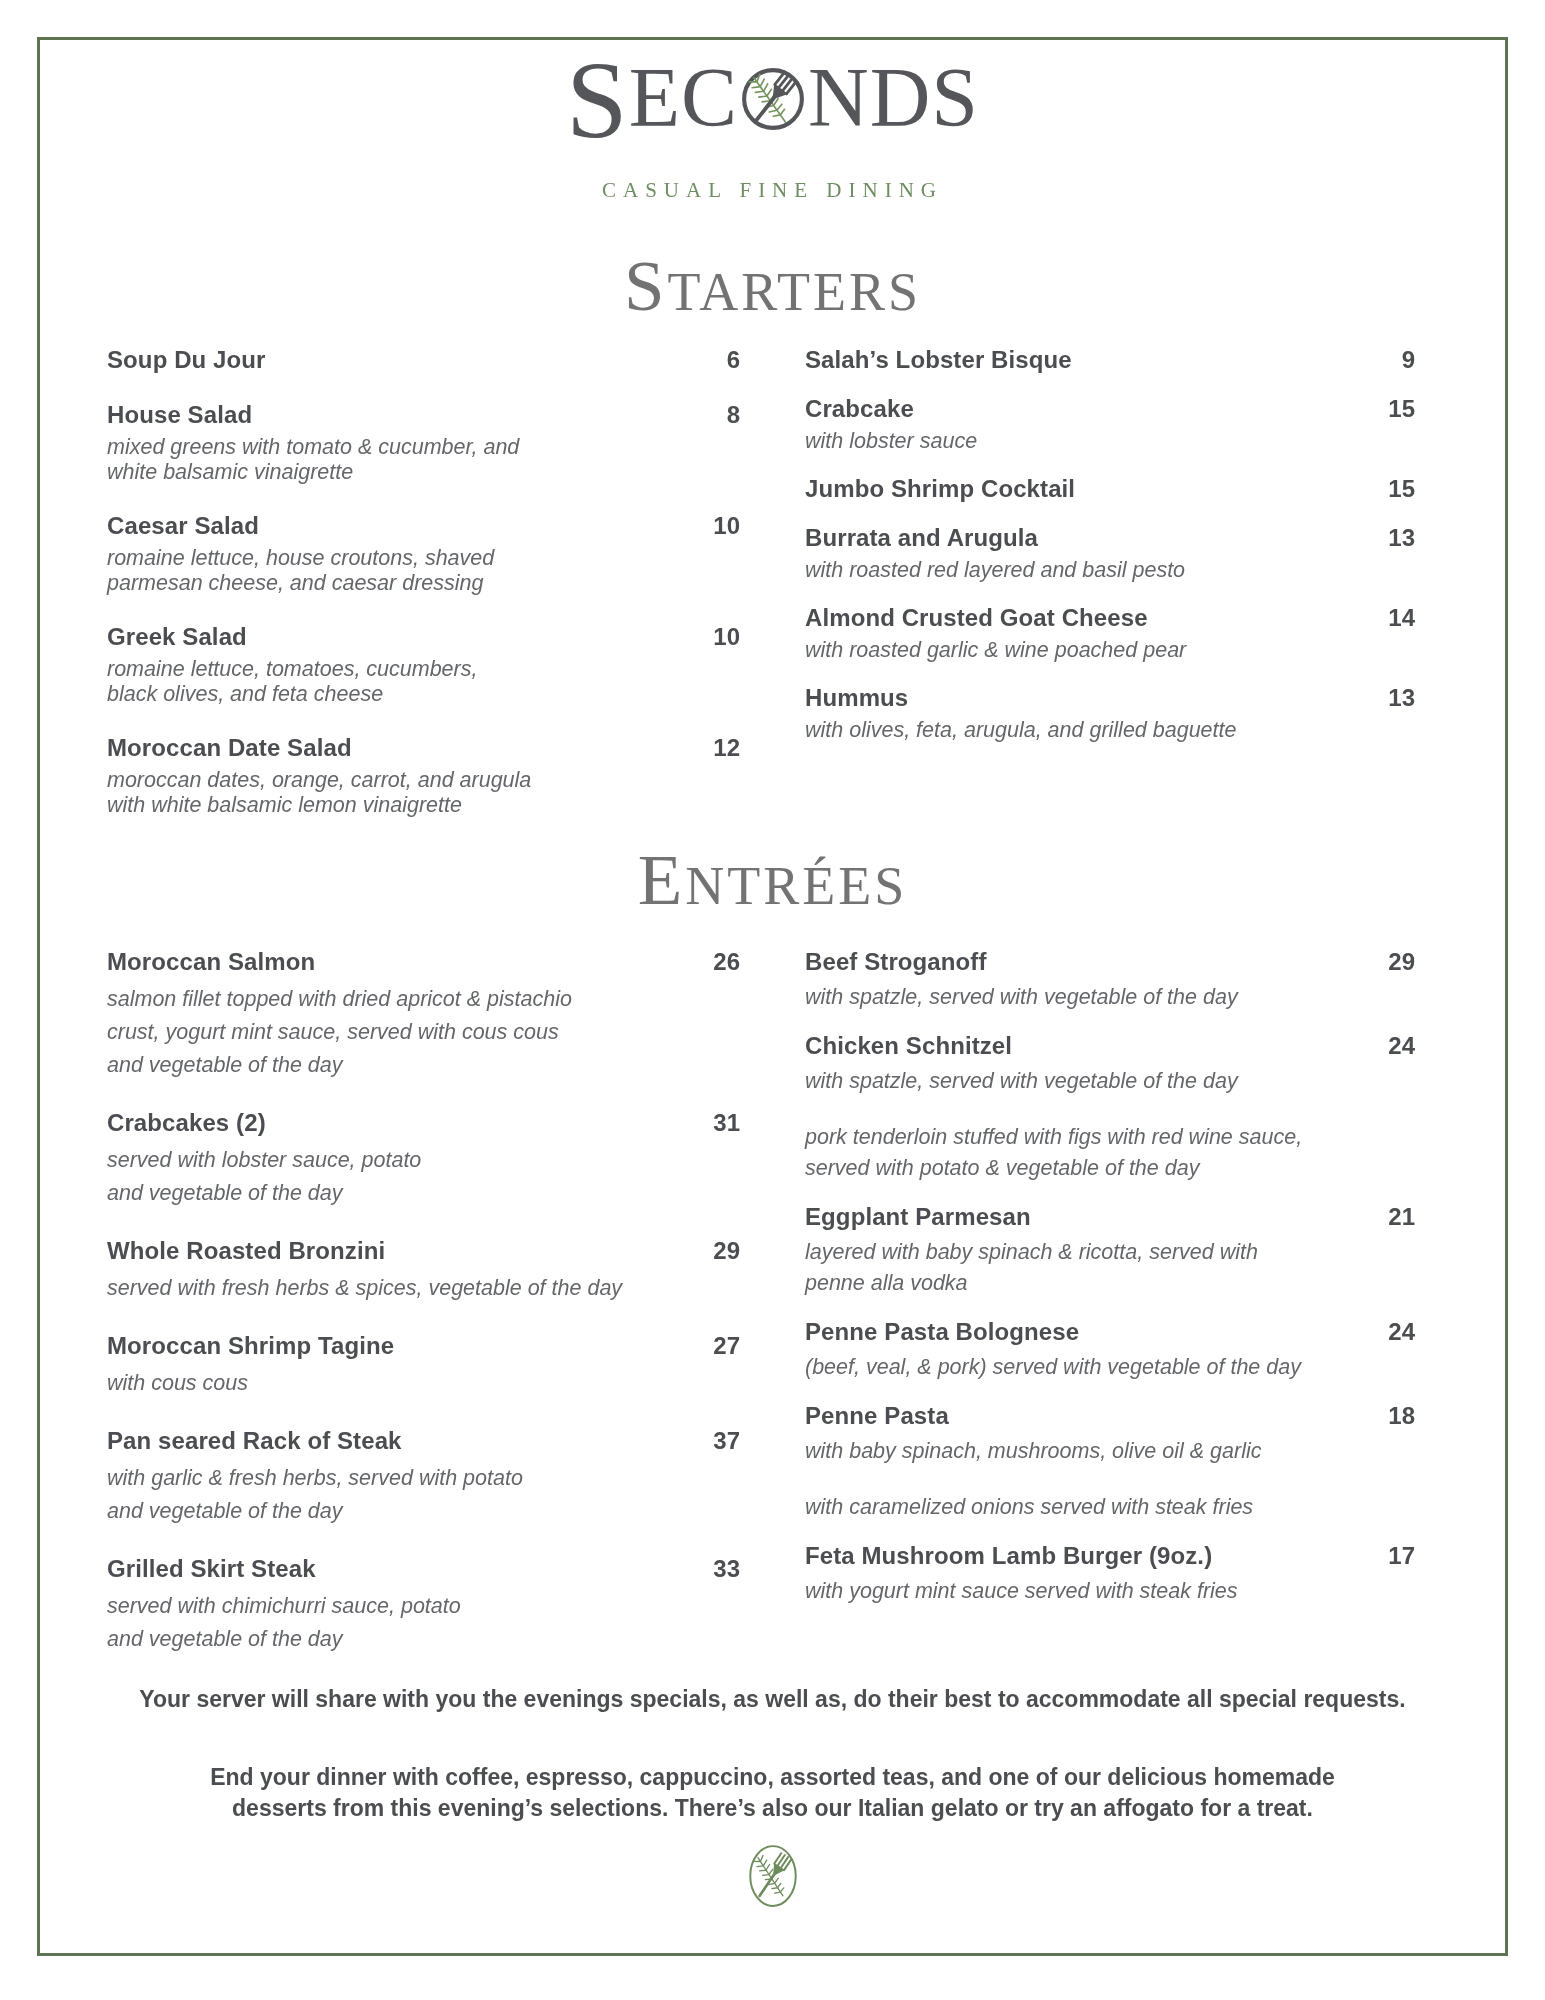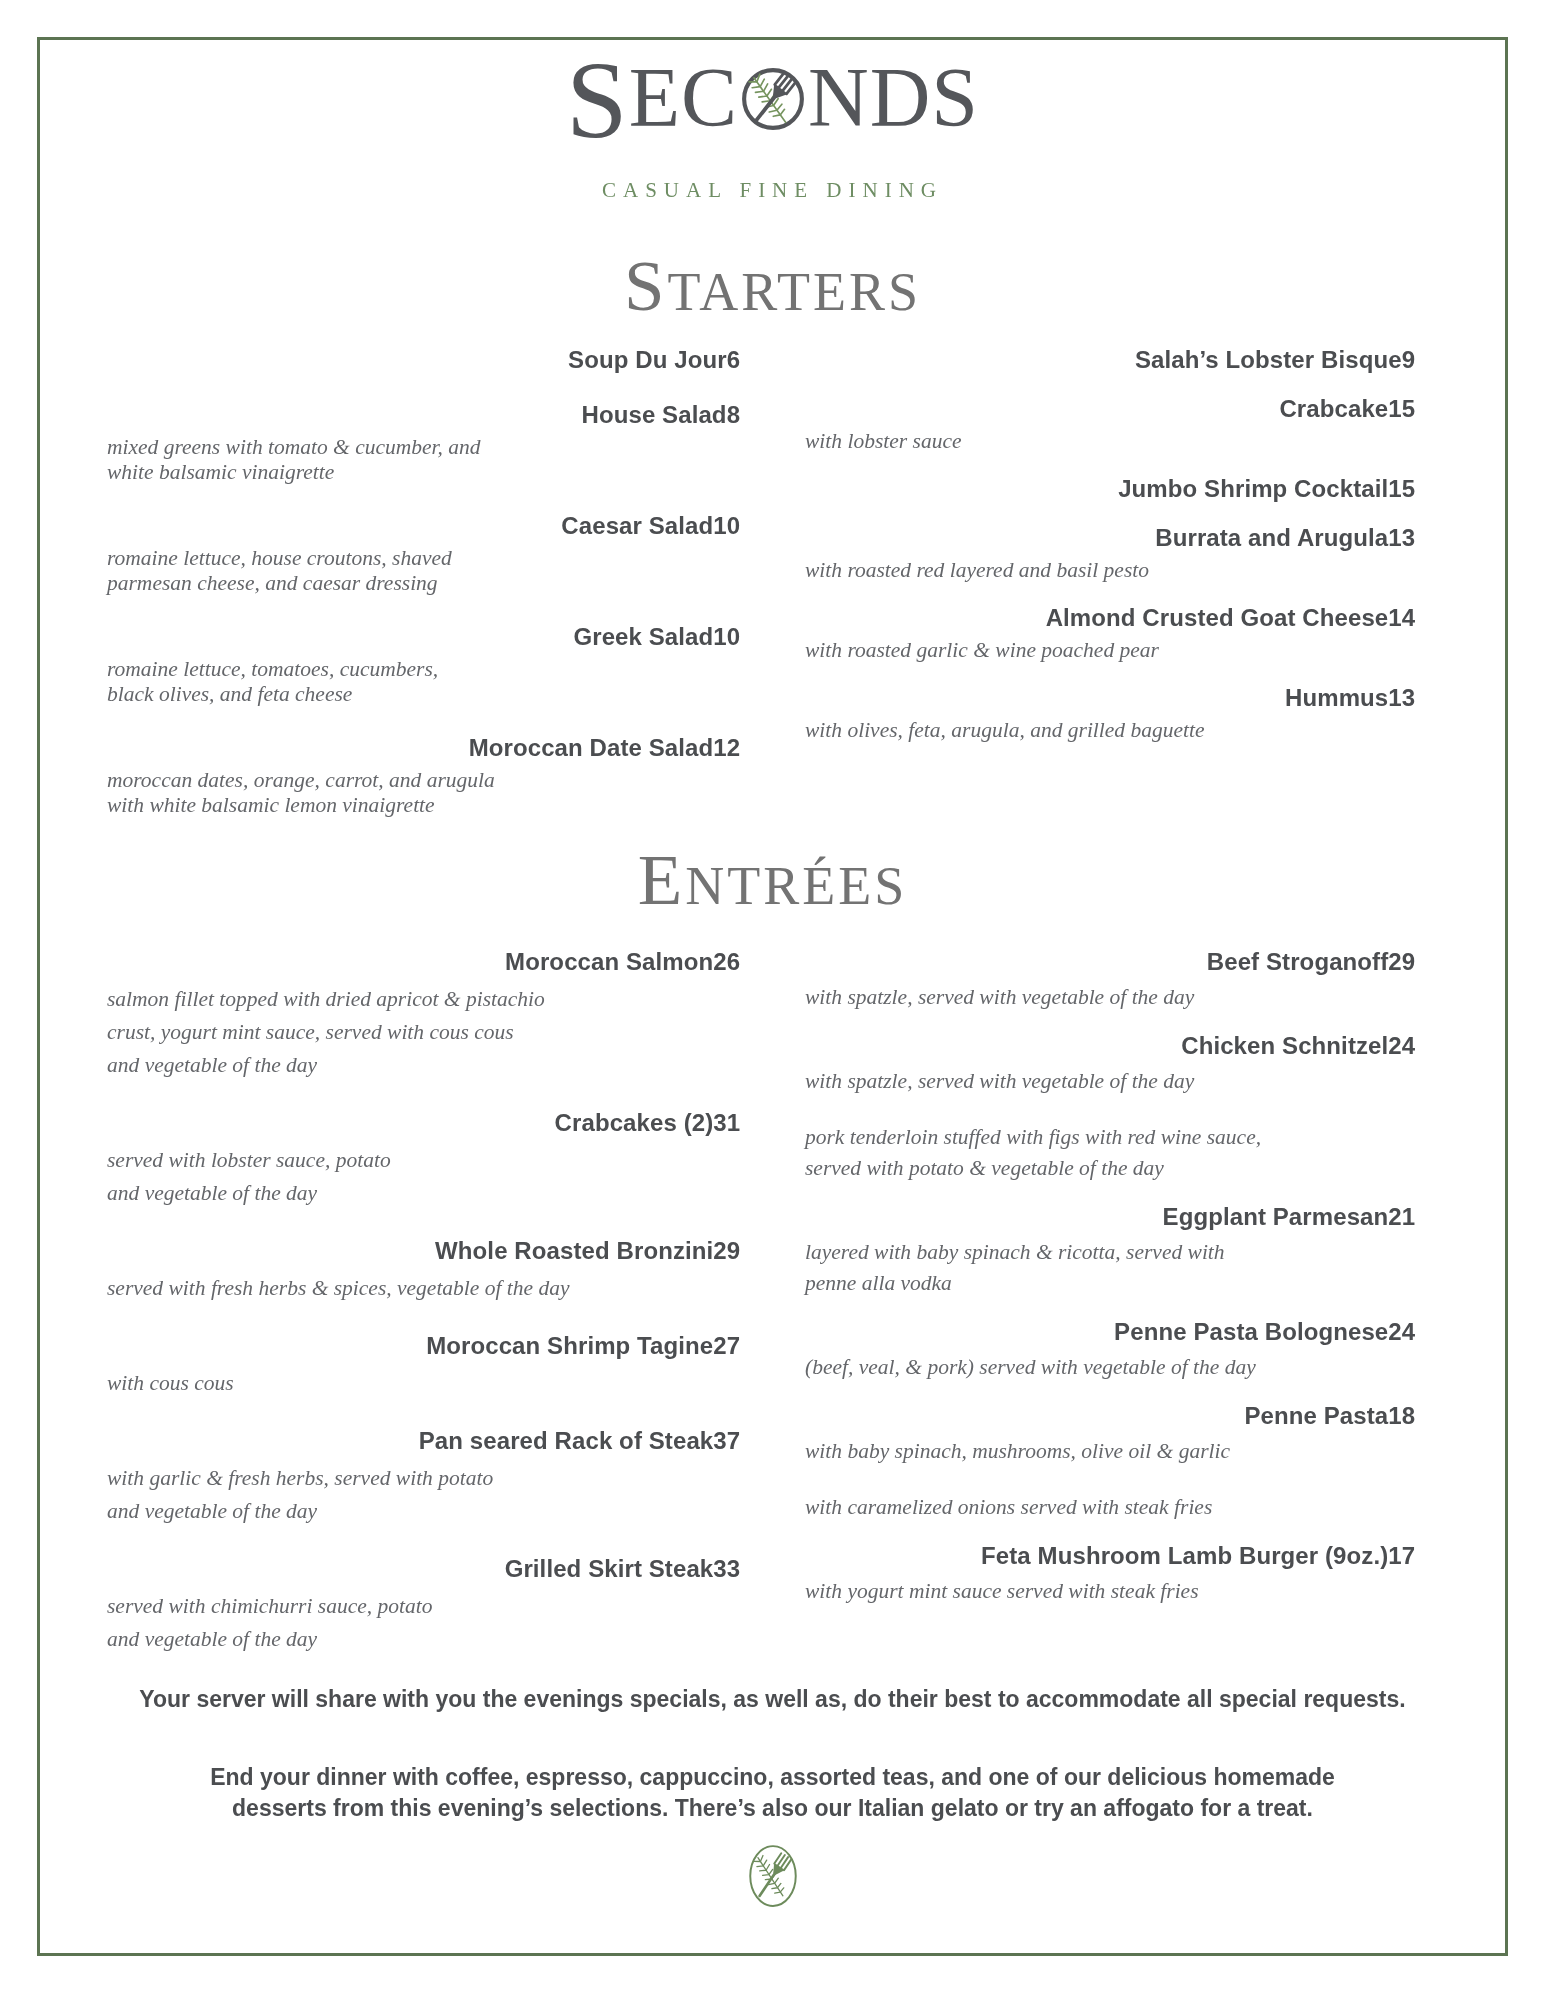--- a/index.html
+++ b/index.html
@@ -59,32 +59,31 @@
   .grid-starters{top:346px;}
   .grid-entrees{top:948px;}
   .menu-col{display:flex;flex-direction:column;}
   .col-sl,.col-el{width:633px;}
   .col-sr,.col-er{width:610px;}
   .menu-item{margin-bottom:22px;}
   .col-sl .menu-item{margin-bottom:27px;}
   .col-sr .menu-item{margin-bottom:21px;}
   .col-el .menu-item{margin-bottom:27px;}
   .col-er .menu-item{margin-bottom:19px;}
-  .item-row{display:flex;justify-content:flex-end;align-items:baseline;}
+  .item-row{display:flex;justify-content:space-between;align-items:baseline;}
   .item-name{
     font-size:24px;font-weight:700;color:#4b4d50;line-height:28px;
     letter-spacing:0.1px;
   }
   .item-price{font-size:24px;font-weight:700;color:#4b4d50;line-height:28px;}
   .item-desc{
     font-style:italic;
     font-size:21.5px;color:#64666a;
     line-height:25px;margin-top:6px;
     white-space:pre-line;
-    font-family:Liberation Serif, serif;
   }
   .col-el .item-desc{line-height:33px;margin-top:7px;}
   .col-er .item-desc{line-height:31px;margin-top:6px;}
   .item-desc:empty{display:none;}
   
   .note{
     position:absolute;left:0;width:100%;
     text-align:center;
     font-size:23px;font-weight:700;color:#4b4d50;
     line-height:31px;

